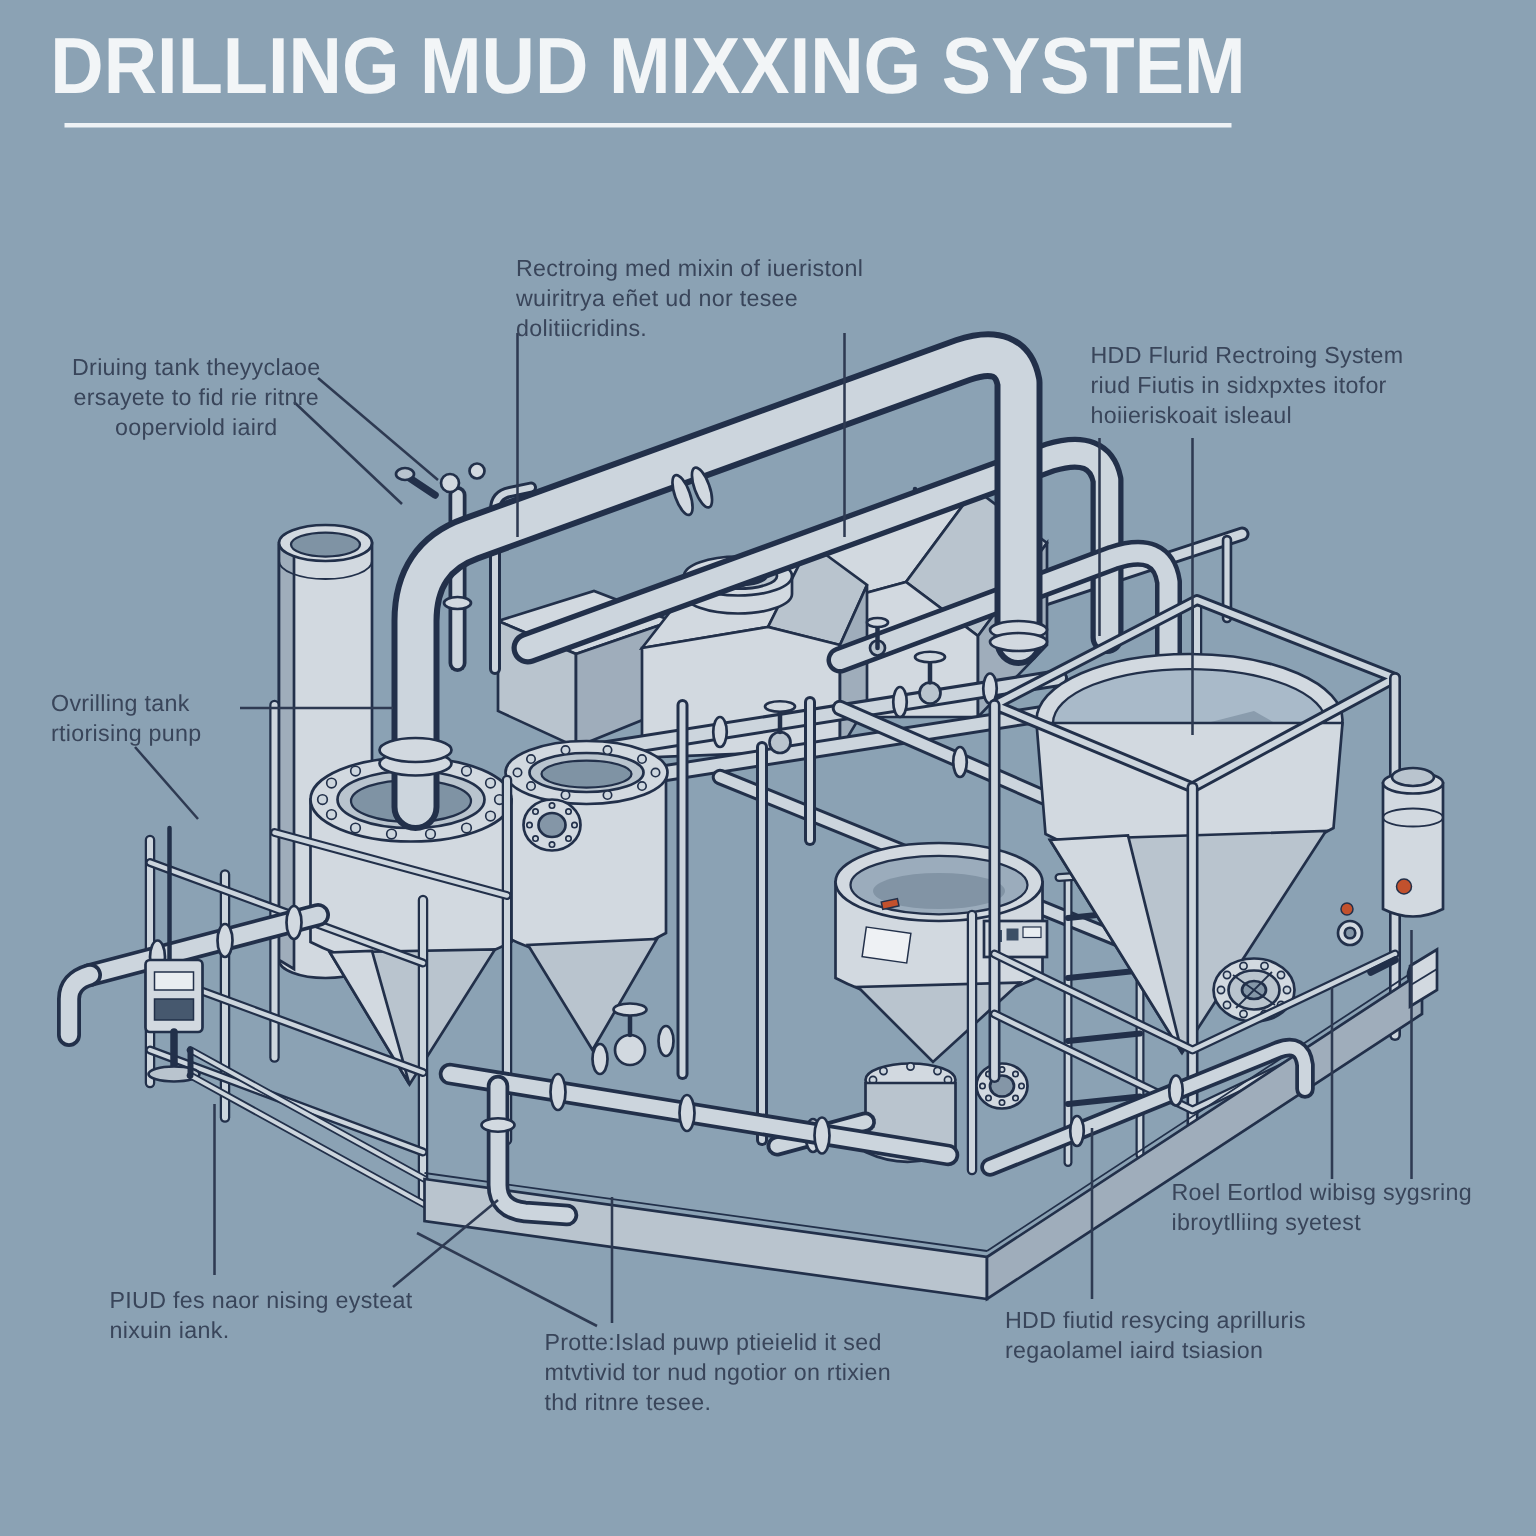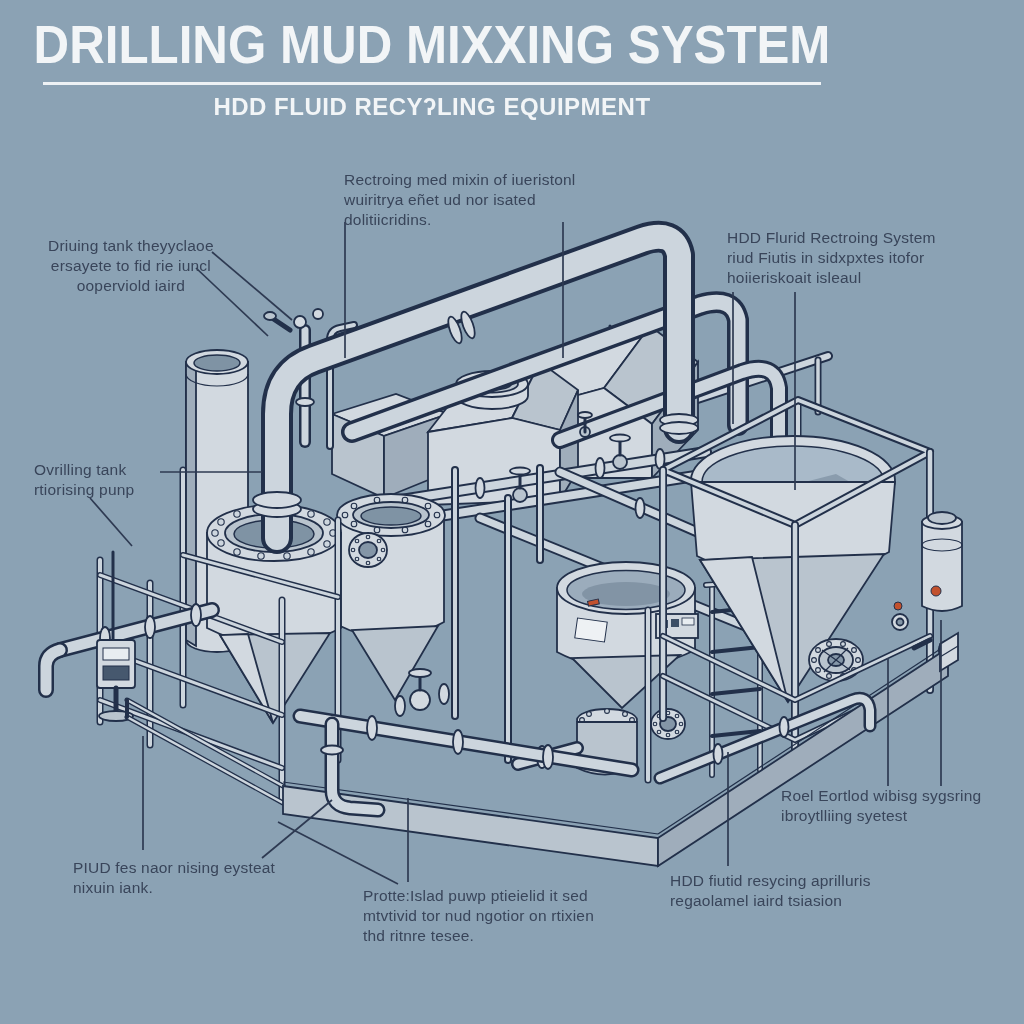--- a/index.html
+++ b/index.html
@@ -386,32 +386,31 @@
       <path class="leader" d="M262,858 L332,800"></path>
       <path class="leader" d="M408,882 V798"></path>
       <path class="leader" d="M398,884 L278,822"></path>
       <path class="leader" d="M728,866 V752"></path>
     </g>
   </svg>
 
   <header class="title-block">
     <h1>DRILLING MUD MIXXING SYSTEM</h1>
     <div class="rule"></div>
-    <h2>HDD FLUID RECYʔLING EQUIPMENT</h2>
   </header>
 
   <div class="callout" style="left:344px;top:170px;">
     <div>Rectroing med mixin of iueristonl</div>
-    <div>wuiritrya eñet ud nor isated</div>
+    <div>wuiritrya eñet ud nor tesee</div>
     <div>dolitiicridins.</div>
   </div>
 
   <div class="callout" style="left:48px;top:236px;text-align:center;">
     <div>Driuing tank theyyclaoe</div>
-    <div>ersayete to fid rie iuncl</div>
+    <div>ersayete to fid rie ritnre</div>
     <div>ooperviold iaird</div>
   </div>
 
   <div class="callout" style="left:34px;top:460px;">
     <div>Ovrilling tank</div>
     <div>rtiorising punp</div>
   </div>
 
   <div class="callout" style="left:727px;top:228px;">
     <div>HDD Flurid Rectroing System</div>

